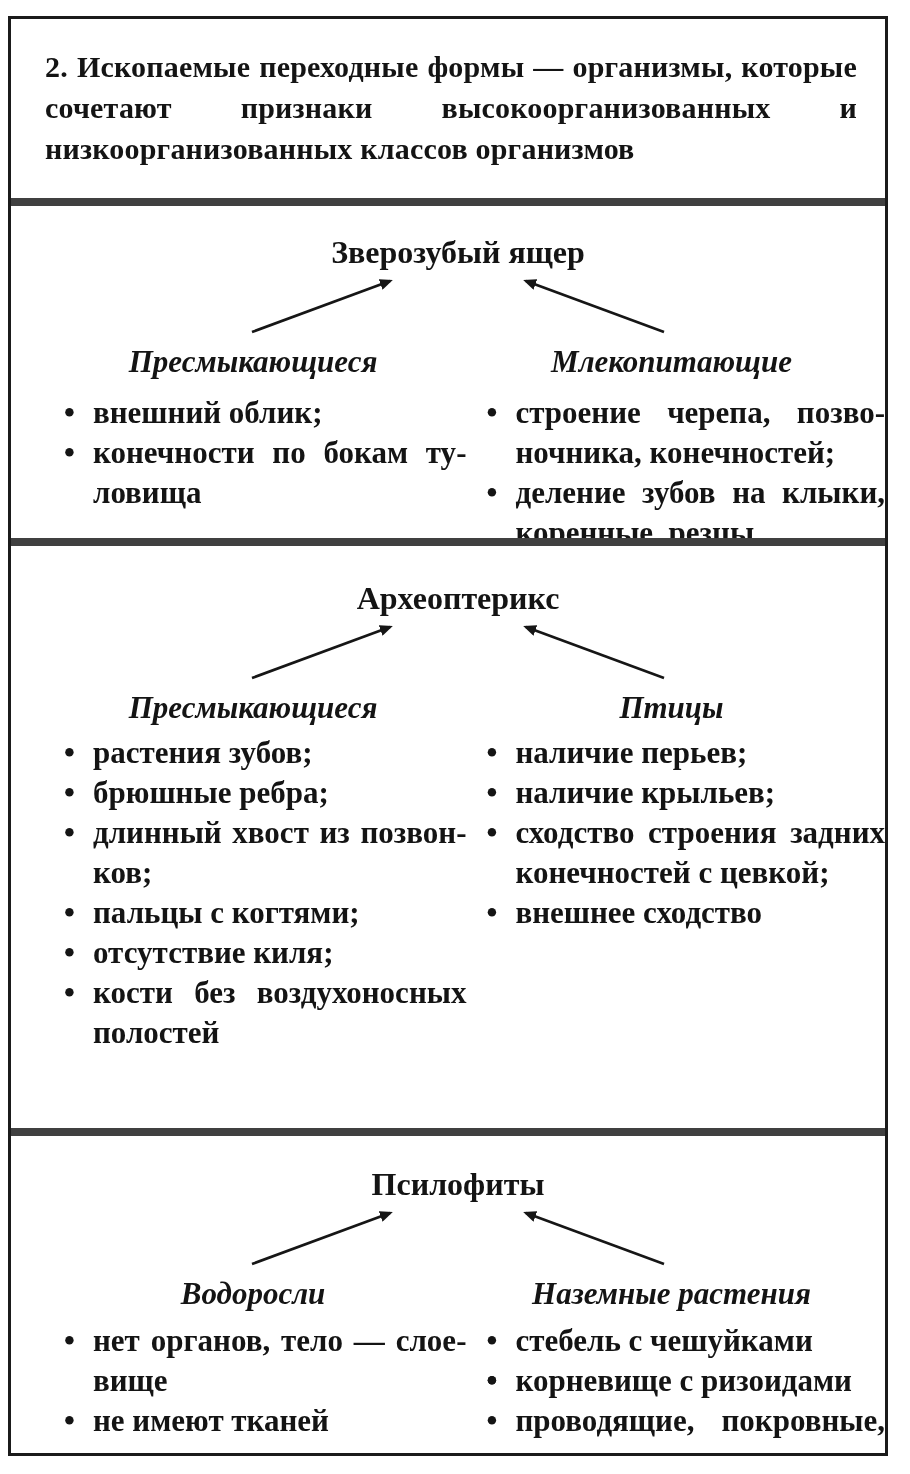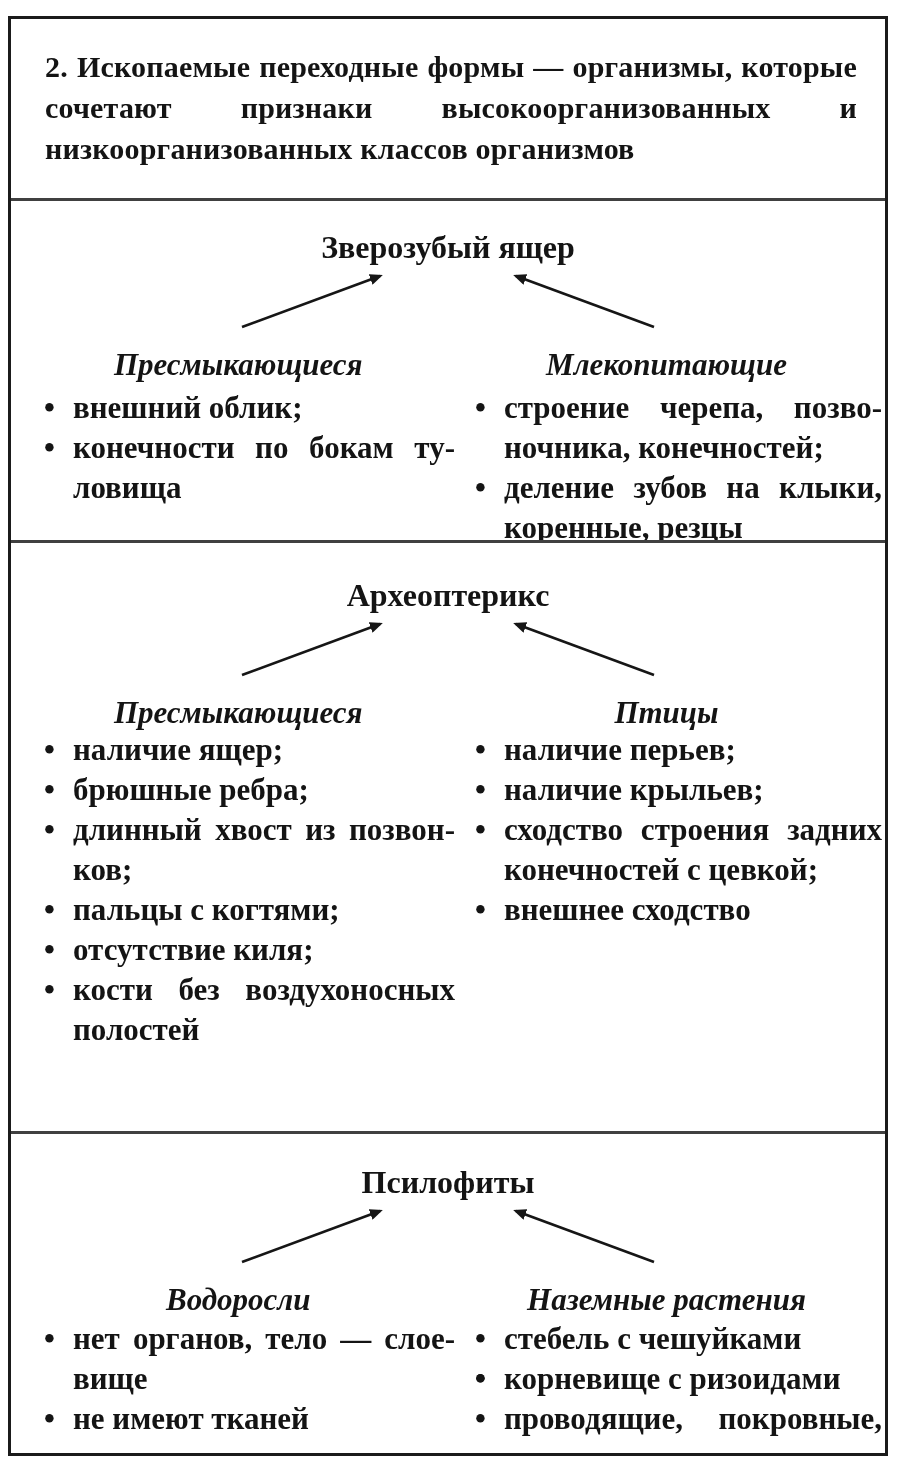--- a/index.html
+++ b/index.html
@@ -21,21 +21,21 @@
     width: 880px; height: 1440px;
     box-sizing: border-box;
     border: 3px solid #1b1b1b;
     display: flex;
     flex-direction: column;
   }
   .cell {
     box-sizing: border-box;
     overflow: hidden;
   }
-  .cell + .cell { border-top: 3px solid #404040; }
+  .cell + .cell { border-top: 8px solid #404040; padding-left: 20px; }
 
   
   .cell-header {
     height: 192px;
     padding: 27px 28px 0 34px;
     font-size: 30px;
     line-height: 41px;
     font-weight: bold;
     text-align: justify;
     letter-spacing: 0.2px;
@@ -64,21 +64,21 @@
   .arrows-wrap svg { display: inline-block; }
   .arrow-line { stroke: #161616; stroke-width: 2.6; }
 
   .labels-row {
     position: relative;
     height: 40px;
     margin-top: 4px;
   }
   .cat-label {
     position: absolute;
-    top: 8px;
+    top: 0;
     transform: translateX(-50%);
     font-style: italic;
     font-weight: bold;
     font-size: 31px;
     line-height: 40px;
     white-space: nowrap;
   }
   .cat-left  { left: 26%; }
   .cat-right { left: 75%; }
 
@@ -167,21 +167,21 @@
           <line class="arrow-line" x1="426" y1="58" x2="288" y2="7" marker-end="url(#ah)"></line>
         </svg>
       </div>
       <div class="labels-row">
         <span class="cat-label cat-left">Пресмыкающиеся</span>
         <span class="cat-label cat-right">Птицы</span>
       </div>
       <div class="cols">
         <div class="col col-left">
           <ul class="feature-list">
-            <li><span class="blt">•</span><span>наличие ящер;</span></li>
+            <li><span class="blt">•</span><span>растения зубов;</span></li>
             <li><span class="blt">•</span><span>брюшные ребра;</span></li>
             <li><span class="blt">•</span><span>длинный хвост из позвон­ков;</span></li>
             <li><span class="blt">•</span><span>пальцы с когтями;</span></li>
             <li><span class="blt">•</span><span>отсутствие киля;</span></li>
             <li><span class="blt">•</span><span>кости без воздухоносных полостей</span></li>
           </ul>
         </div>
         <div class="col col-right">
           <ul class="feature-list">
             <li><span class="blt">•</span><span>наличие перьев;</span></li>

